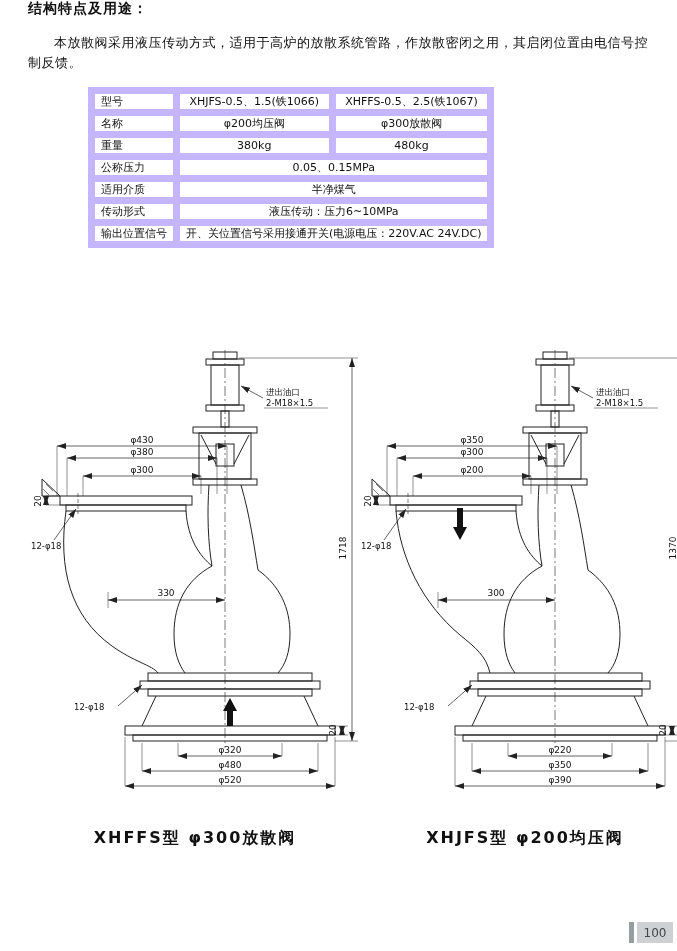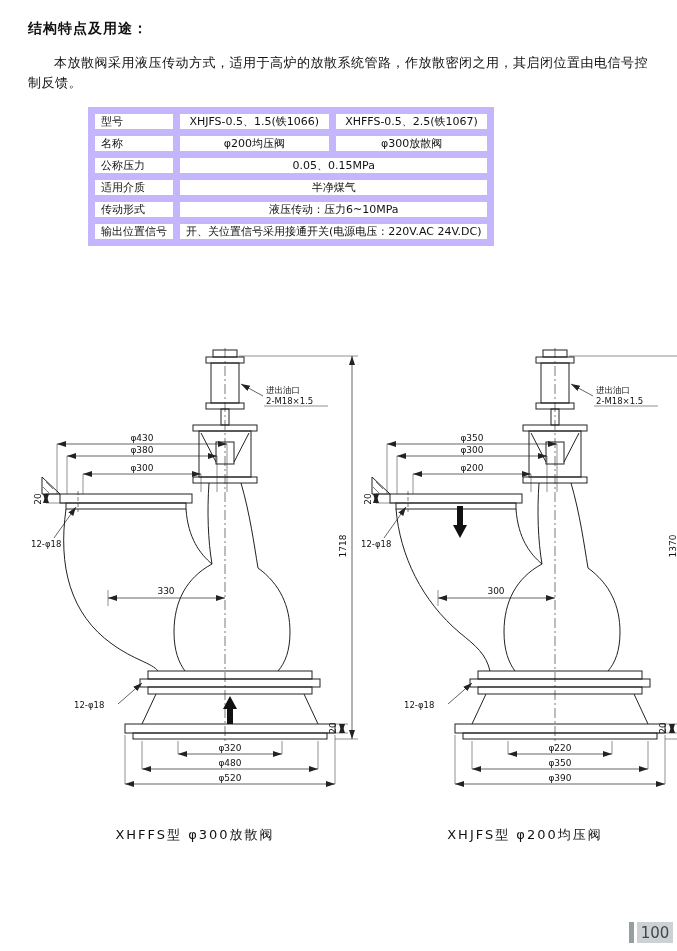--- a/index.html
+++ b/index.html
@@ -1,37 +1,37 @@
 <!DOCTYPE html>
 <html><head>
 <meta charset="utf-8">
 <style>
   * { margin:0; padding:0; box-sizing:border-box; }
   html,body { background:#fff; }
   body {
     width:677px; height:951px; position:relative; overflow:hidden;
     font-family:"DejaVu Sans","Liberation Sans",sans-serif; color:#111;
   }
-  .page { padding:20px 28px 0 28px; }
+  .page { padding:0 28px 0 28px; }
   .h1 { font-size:14px; font-weight:bold; margin-bottom:15px; letter-spacing:1px; }
   .intro { font-size:13px; line-height:1.5; text-indent:2em; margin-bottom:15px; letter-spacing:0.5px; }
   .h2 { font-size:14px; font-weight:bold; margin-bottom:9px; letter-spacing:1px; }
   table.spec { border-collapse:collapse; margin-left:60px; font-size:11px; color:#111; }
   table.spec td { border:7px solid #c4b5fd; height:17px; padding:0 6px; white-space:nowrap; }
   table.spec td.lbl { width:82px; text-align:left; }
   table.spec td.val { width:148px; text-align:center; }
   .drawings { display:flex; justify-content:space-between; margin-top:100px; padding:0 2px; }
   figure { width:333px; text-align:center; }
-  figcaption { font-size:13px; font-weight:normal; margin-top:10px; letter-spacing:2px; }
+  figcaption { font-size:16px; font-weight:bold; margin-top:10px; letter-spacing:2px; }
   svg { display:block; margin:0 auto; }
   .dim { font-size:9px; fill:#111; stroke:none; }
   .dim-s { font-size:8.5px; fill:#111; stroke:none; }
   .pagenum { position:absolute; right:4px; bottom:8px; display:flex; height:21px; }
   .pagenum .bar { width:5px; background:#979ea2; margin-right:3px; }
-  .pagenum .num { width:36px; background:#cdd1d3; color:#41474a; font-size:15px;
+  .pagenum .num { width:36px; background:#cdd1d3; color:#41474a; font-size:12px;
                   display:flex; align-items:center; justify-content:center; }
 </style>
 </head>
 <body>
 
 <div class="page">
 
   <div class="h1">结构特点及用途：</div>
   <div class="intro">本放散阀采用液压传动方式，适用于高炉的放散系统管路，作放散密闭之用，其启闭位置由电信号控制反馈。</div>
 
@@ -39,20 +39,25 @@
     <tbody>
       <tr>
         <td class="lbl">型号</td>
         <td class="val">XHJFS-0.5、1.5(铁1066)</td>
         <td class="val">XHFFS-0.5、2.5(铁1067)</td>
       </tr>
       <tr>
         <td class="lbl">名称</td>
         <td class="val">φ200均压阀</td>
         <td class="val">φ300放散阀</td>
+      </tr>
+      <tr>
+        <td class="lbl">重量</td>
+        <td class="val">380kg</td>
+        <td class="val">480kg</td>
       </tr>
       <tr>
         <td class="lbl">公称压力</td>
         <td class="val" colspan="2">0.05、0.15MPa</td>
       </tr>
       <tr>
         <td class="lbl">适用介质</td>
         <td class="val" colspan="2">半净煤气</td>
       </tr>
       <tr>

